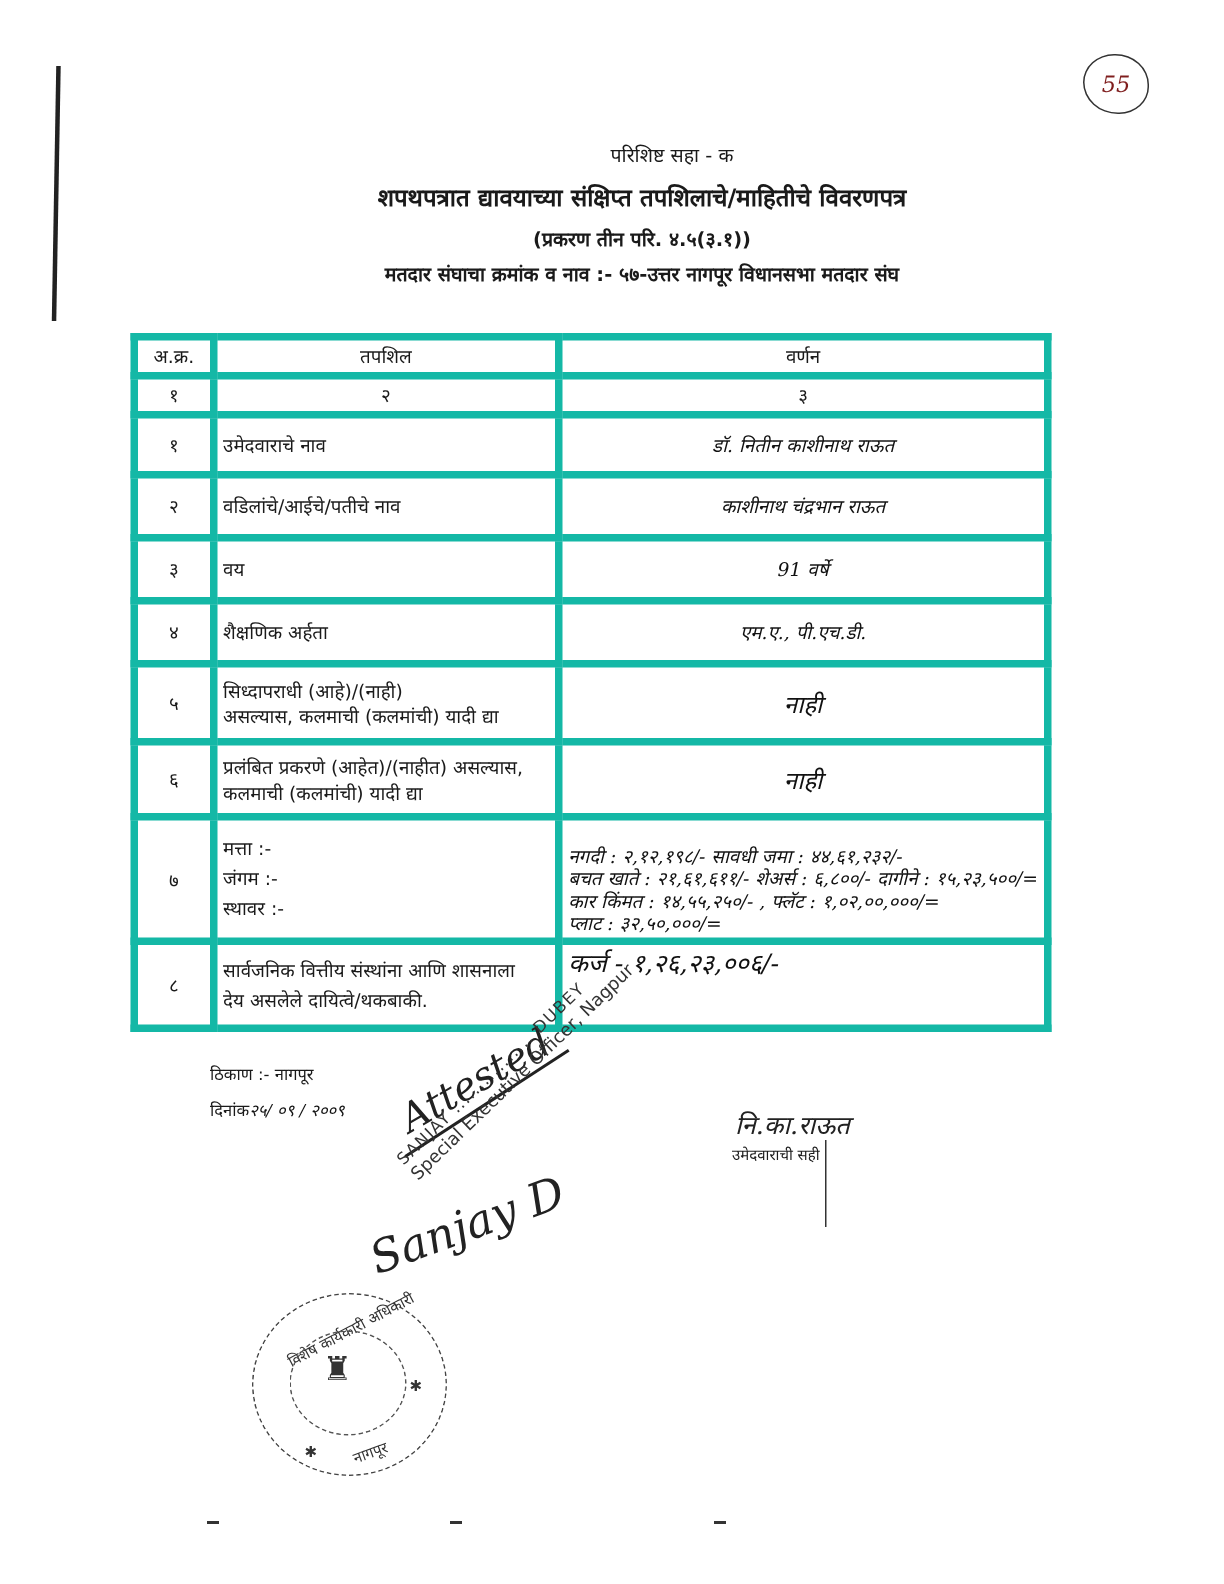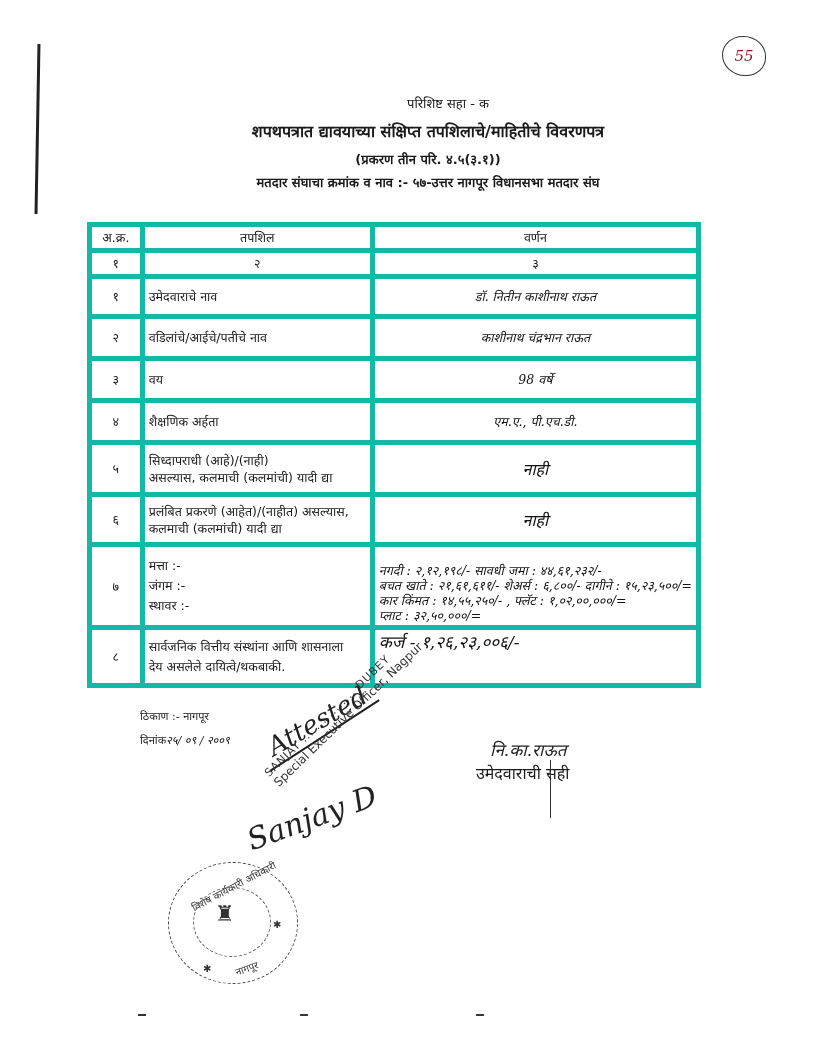--- a/index.html
+++ b/index.html
@@ -66,21 +66,21 @@
     <td class="hand big-hand">डॉ. नितीन काशीनाथ राऊत</td>
   </tr>
   <tr style="height:42px">
     <td class="c1">२</td>
     <td class="c2">वडिलांचे/आईचे/पतीचे नाव</td>
     <td class="hand big-hand">काशीनाथ चंद्रभान राऊत</td>
   </tr>
   <tr style="height:42px">
     <td class="c1">३</td>
     <td class="c2">वय</td>
-    <td class="hand big-hand">98 वर्षे</td>
+    <td class="hand big-hand">91 वर्षे</td>
   </tr>
   <tr style="height:42px">
     <td class="c1">४</td>
     <td class="c2">शैक्षणिक अर्हता</td>
     <td class="hand big-hand">एम.ए., पी.एच.डी.</td>
   </tr>
   <tr style="height:52px">
     <td class="c1">५</td>
     <td class="c2">
       <div>सिध्दापराधी (आहे)/(नाही)</div>
@@ -129,21 +129,21 @@
 <div class="attested">Attested</div>
 <div class="attest-line"></div>
 <div class="scribble" style="left:244px; top:800px; font-size:30px; transform:rotate(-20deg)">Sanjay D</div>
 
 <div class="officer">
   <div style="letter-spacing:1px">SANJAY ................ DUBEY</div>
   <div style="font-size:12px">Special Executive Officer, Nagpur</div>
 </div>
 
 <div class="scribble" style="left:490px; top:738px; font-size:17px">नि.का.राऊत</div>
-<div class="foot" style="left:476px; top:762px; font-size:16px">उमेदवाराची सही</div>
+<div class="foot" style="left:488px; top:762px; font-size:10px">उमेदवाराची सही</div>
 <div class="sig-line"></div>
 
 <div class="stamp">
   <div class="stamp-text" style="left:18px; top:16px; transform:rotate(-28deg)">विशेष कार्यकारी अधिकारी</div>
   <div class="stamp-inner"></div>
   <div class="emblem">♜</div>
   <div class="stamp-text" style="left:66px; top:98px; transform:rotate(-20deg)">नागपूर</div>
   <div class="stamp-text" style="left:104px; top:56px">✱</div>
   <div class="stamp-text" style="left:34px; top:100px">✱</div>
 </div>

